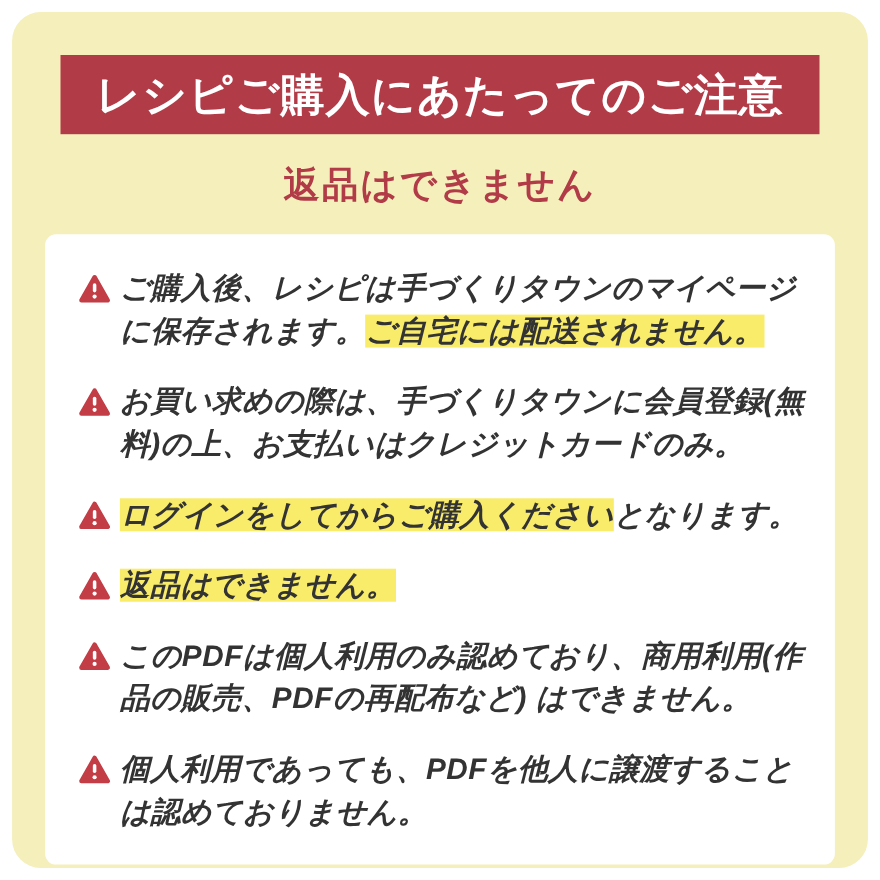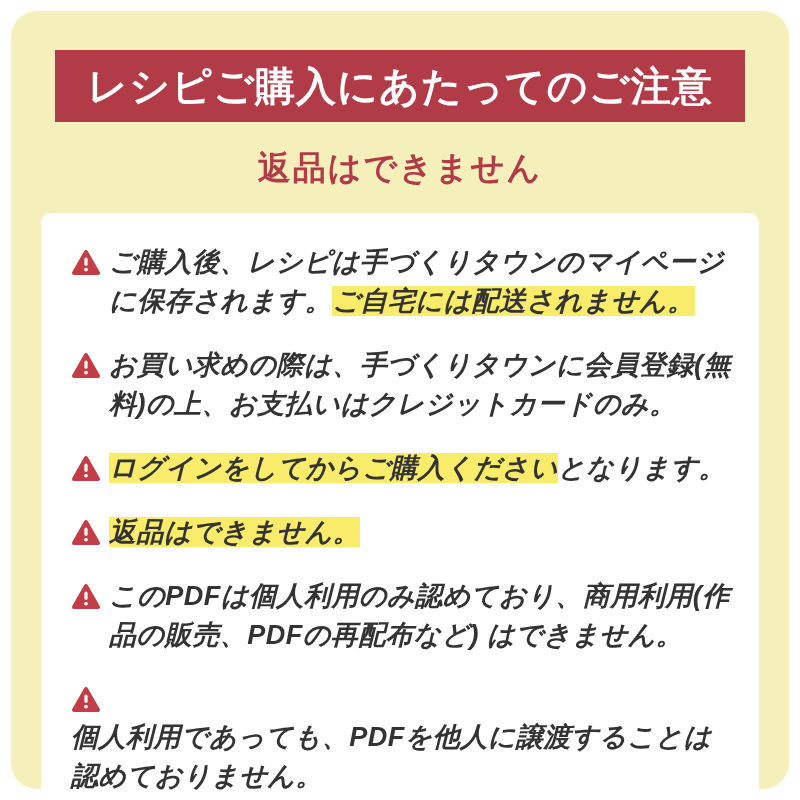--- a/index.html
+++ b/index.html
@@ -45,21 +45,21 @@
     background: var(--card-bg, #ffffff);
     border-radius: 10px;
     padding: 30px 26px 28px 30px;
   }
   .notice {
     display: flex;
     align-items: flex-start;
     margin-bottom: 25px;
     font-style: italic;
   }
-  .notice:last-child { margin-bottom: 0; flex-direction: column; }
+  .notice:last-child { margin-bottom: 0; }
   .warn-icon {
     flex: 0 0 38px;
     padding-top: 6px;
     color: var(--icon-red, #c23d45);
   }
   .warn-icon svg { width: 30px; height: 27px; display: block; }
   .notice-text {
     font-size: 27px;
     font-weight: bold;
     color: var(--text, #333333);

